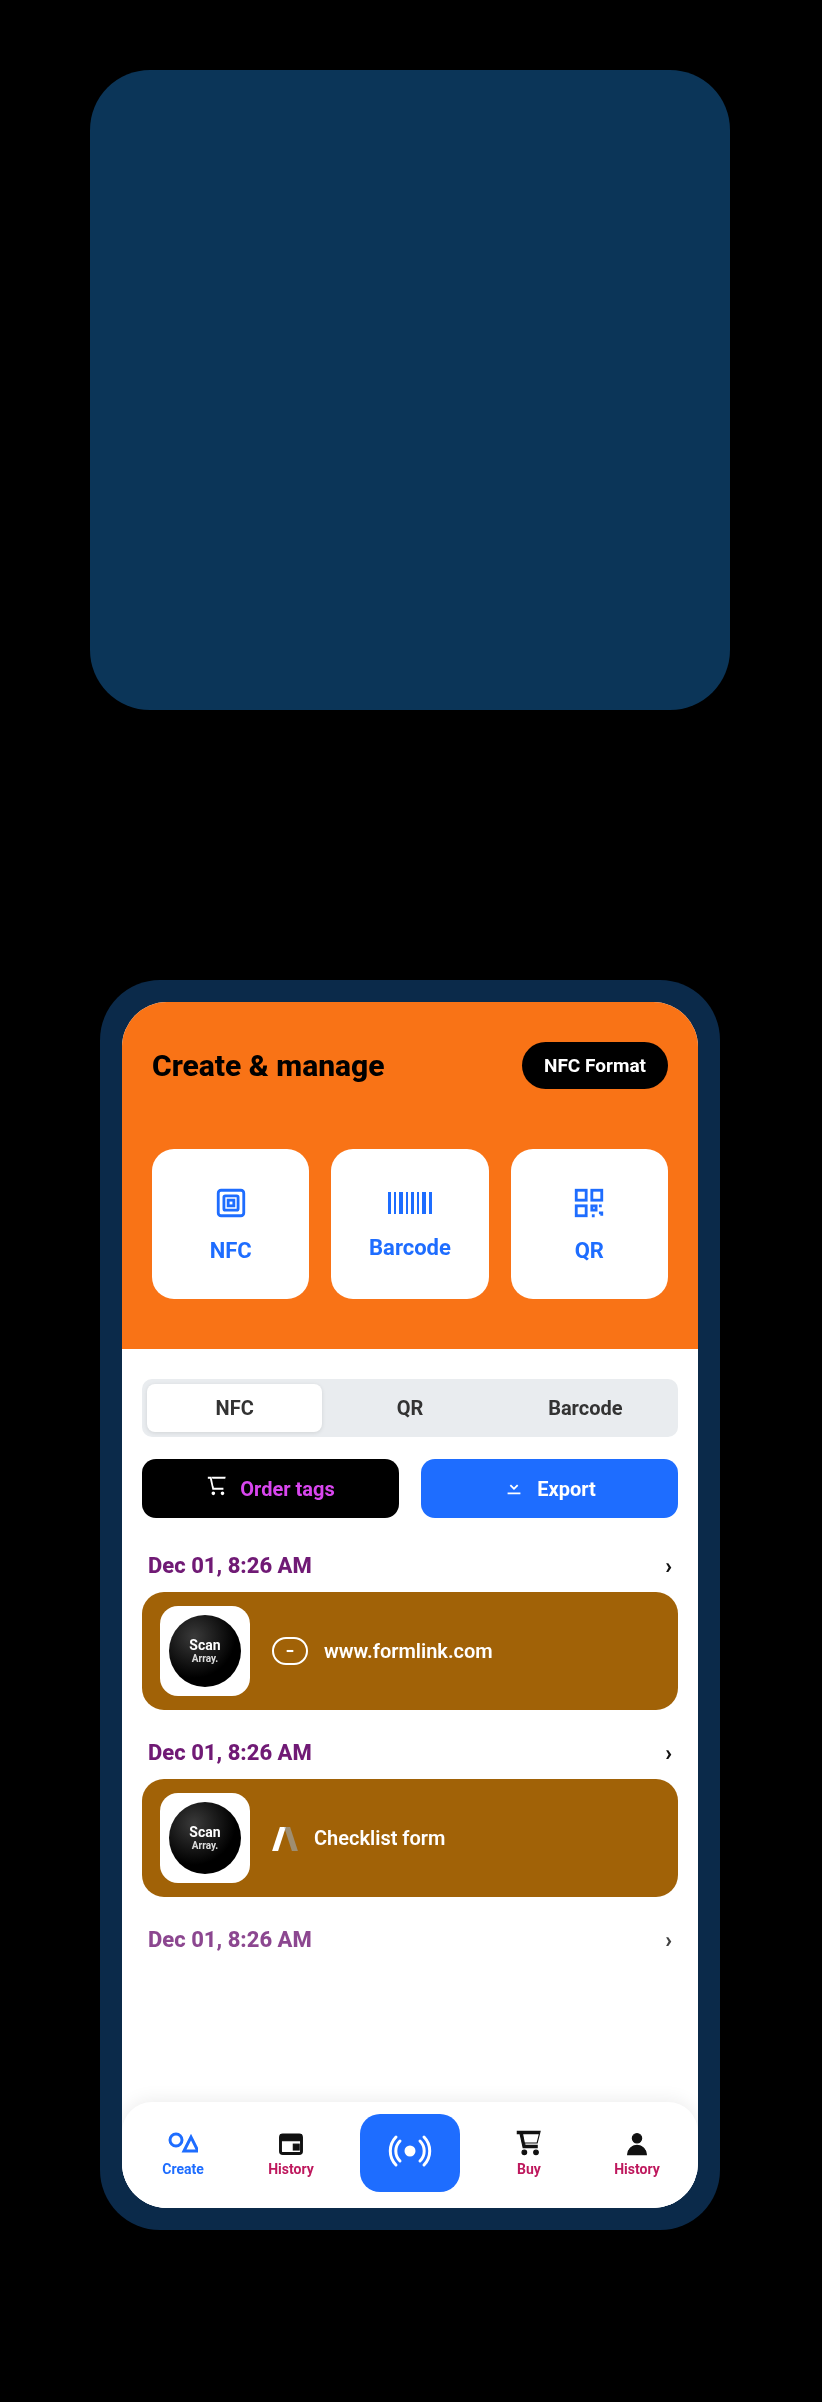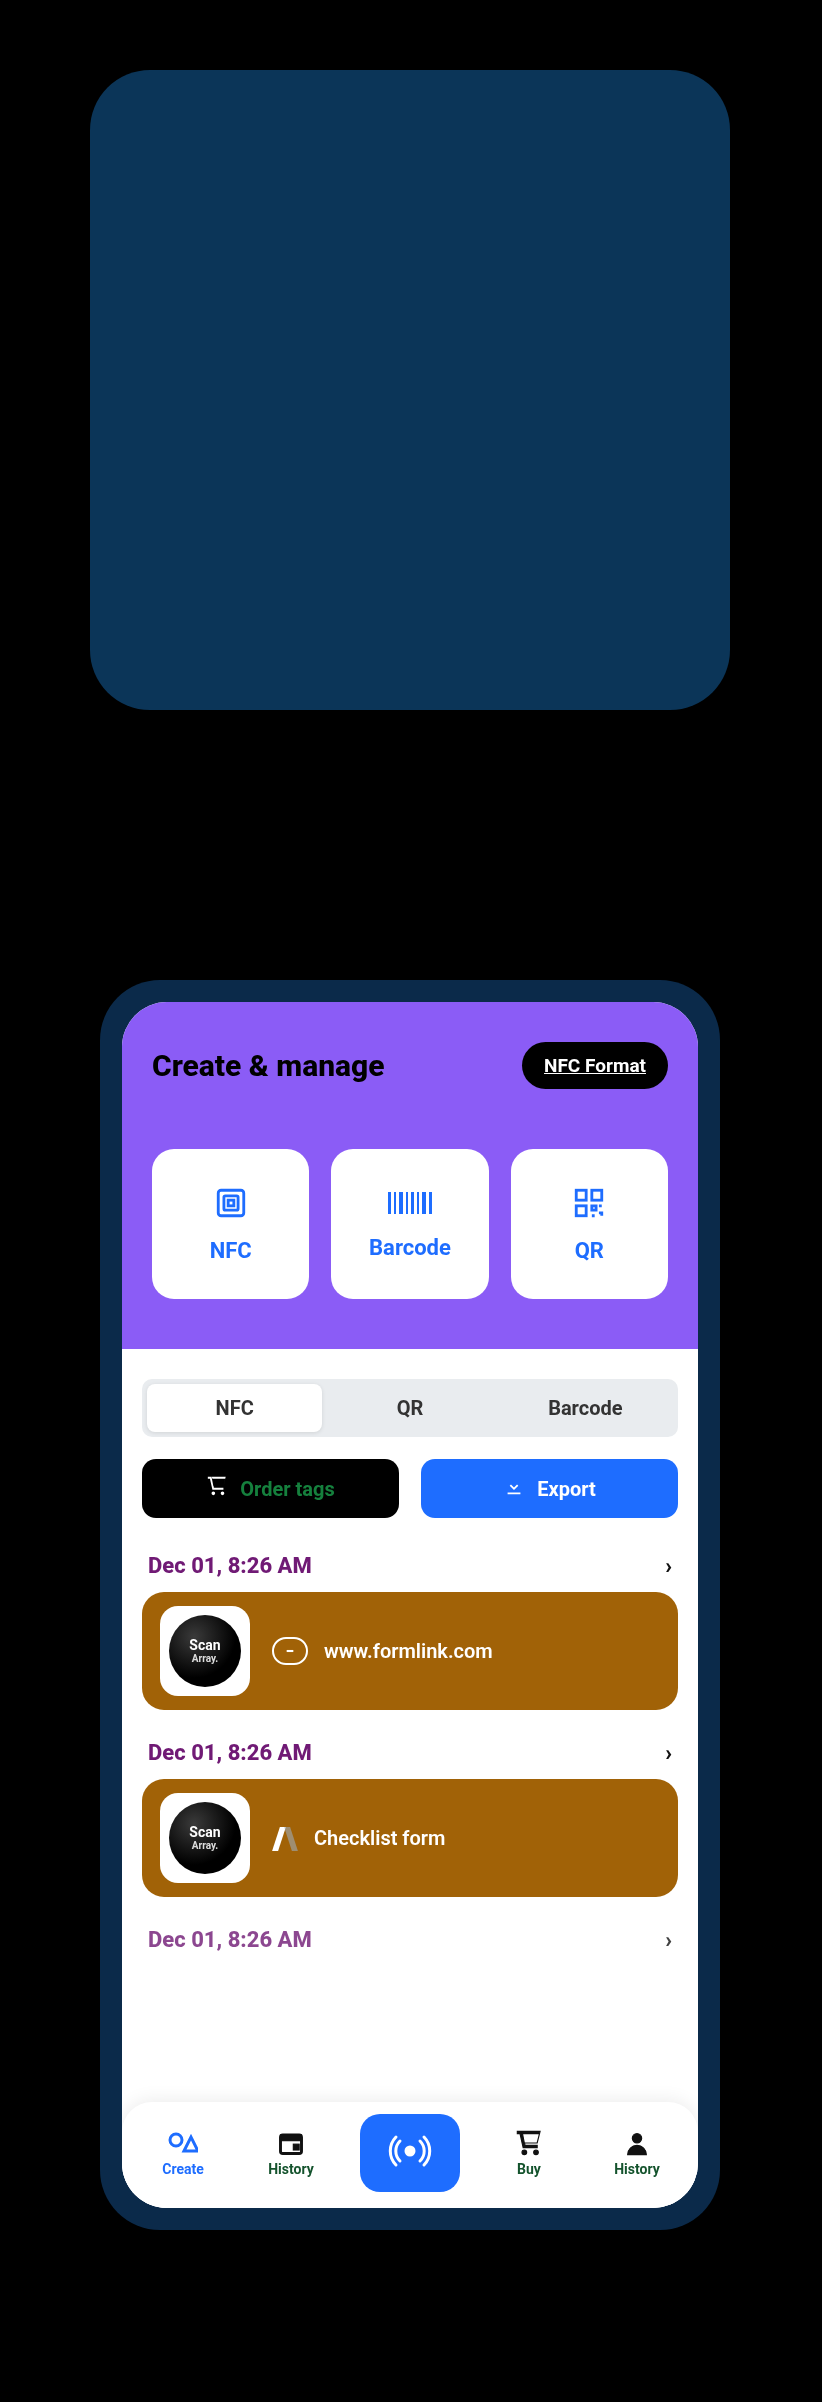--- a/index.html
+++ b/index.html
@@ -34,42 +34,41 @@
   border-radius: 45px;
   overflow: hidden;
   background: #fff;
   display: flex;
   flex-direction: column;
   position: relative;
 }
 
 
 .header {
-  background: #8b5cf6;
+  background: #f97316;
   padding: 40px 30px 50px 30px;
 }
 .header-row {
   display: flex;
   align-items: center;
   justify-content: space-between;
   margin-bottom: 60px;
 }
 .header-title {
   font-size: 30px;
   font-weight: 800;
   color: #000;
 }
 .nfc-format-btn {
   background: #000;
   color: #fff;
   border-radius: 26px;
   padding: 12px 22px;
   font-size: 19px;
   font-weight: 700;
-  text-decoration: underline;
 }
 
 .tiles {
   display: flex;
   gap: 22px;
   justify-content: space-between;
 }
 .tile {
   flex: 1;
   background: #fff;
@@ -127,21 +126,21 @@
   flex: 1;
   display: flex;
   align-items: center;
   justify-content: center;
   gap: 12px;
   border-radius: 14px;
   padding: 16px 0;
   font-size: 20px;
   font-weight: 700;
 }
-.pill-btn.black { background: #000; color: #15803d; }
+.pill-btn.black { background: #000; color: #d946ef; }
 .pill-btn.blue { background: #1e6dff; color: #fff; }
 
 .date-row {
   display: flex;
   align-items: center;
   justify-content: space-between;
   margin-bottom: 14px;
   padding: 0 6px;
 }
 .date-text {
@@ -227,21 +226,21 @@
   align-items: center;
   justify-content: space-between;
 }
 .nav-item {
   display: flex;
   flex-direction: column;
   align-items: center;
   gap: 0;
   width: 78px;
 }
-.nav-item .nl { font-size: 14px; font-weight: 700; color: #14532d; }
+.nav-item .nl { font-size: 14px; font-weight: 700; color: #be185d; }
 .nav-item.active .nl { color: #1e6dff; }
 .nav-item svg { stroke: #111; fill: #111; }
 .nav-item.active svg { stroke: #1e6dff; fill: #1e6dff; }
 .fab {
   width: 100px; height: 78px;
   background: #1e6dff;
   border-radius: 20px;
   display: flex; align-items:center; justify-content:center;
 }
 </style>

